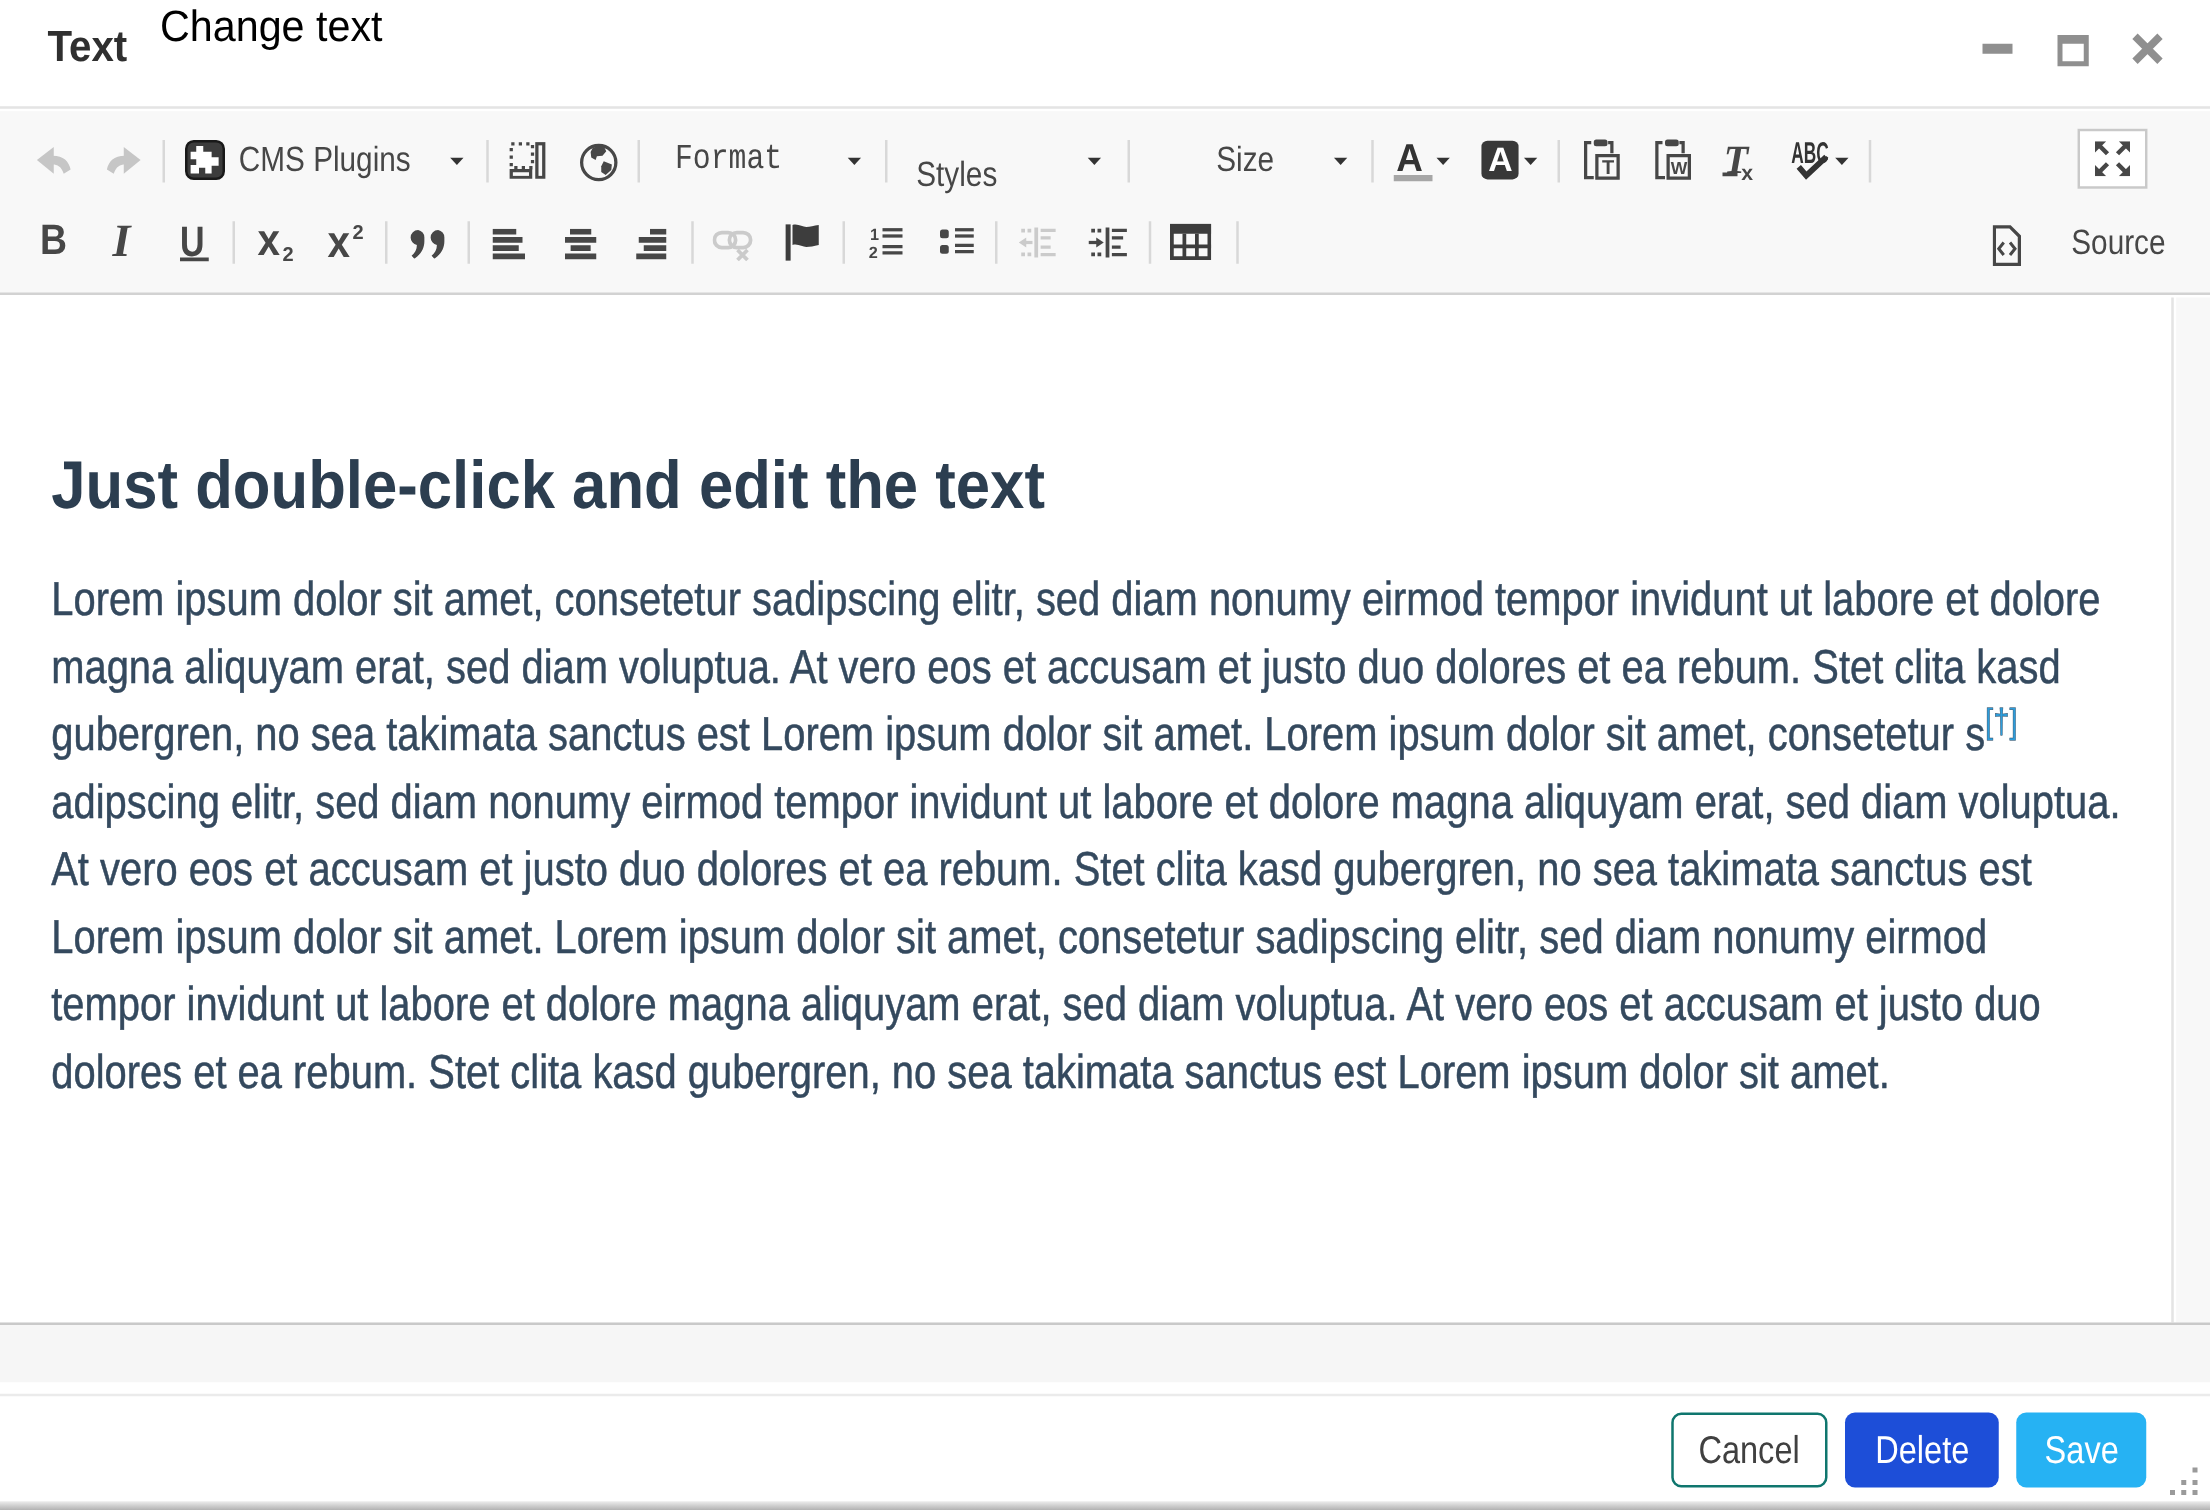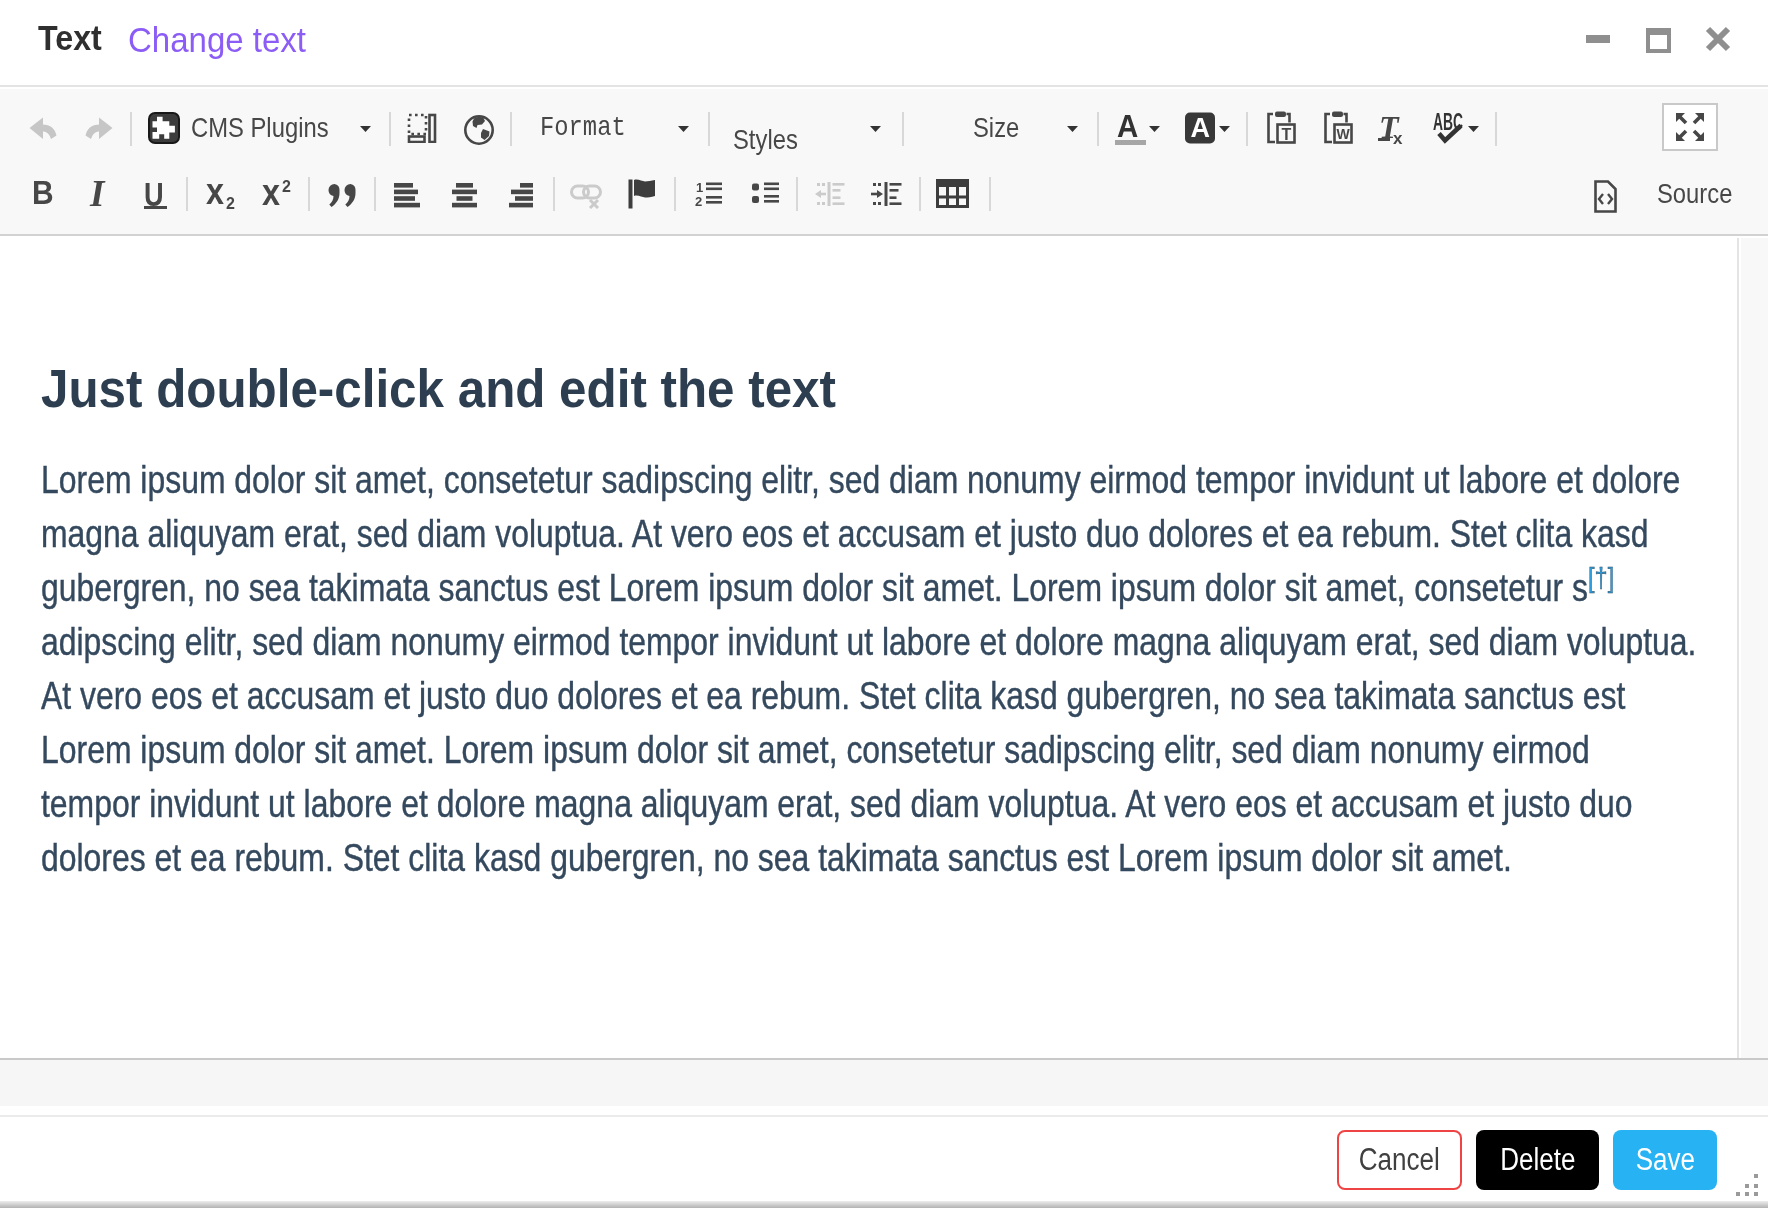--- a/index.html
+++ b/index.html
@@ -31,31 +31,31 @@
   #para sup { color:#2d9ddb; font-size:28px; line-height:0; }
   
   #botbar { position:absolute; left:0; top:1058px; width:1768px; height:48px; background:#f6f6f6;
     border-top:2px solid #c9c9c9; }
   
   #footer { position:absolute; left:0; top:1106px; width:1768px; height:95px; background:#fff; }
   #footline { position:absolute; left:0; top:1115px; width:1768px; height:2px; background:#ebebeb; }
   .btn { position:absolute; top:1130px; height:60px; border-radius:8px; font-size:31px;
     display:flex; align-items:center; justify-content:center; }
   .btn > span { display:inline-block; transform:scaleX(0.84); }
-  #b-cancel { left:1337px; width:125px; background:#fff; border:2px solid #ef4444; color:#404040; }
-  #b-delete { left:1476px; width:123px; background:#000000; color:#fff; }
+  #b-cancel { left:1337px; width:125px; background:#fff; border:2px solid #0f766e; color:#404040; }
+  #b-delete { left:1476px; width:123px; background:#1d4ed8; color:#fff; }
   #b-save   { left:1613px; width:104px; background:#26b2f3; color:#fff; }
   #bottomedge { position:absolute; left:0; top:1201px; width:1768px; height:7px;
     background:linear-gradient(#ededed,#b2b2b2); }
 </style>
 </head>
 <body>
 <div id="titlebar"></div>
 <div class="abs" style="left:38px; top:20px; font-size:35px; line-height:35px; font-weight:bold; color:#2f2f2f;"><span class="sx" style="transform:scaleX(0.92);">Text</span></div>
-<div class="abs" style="left:128px; top:22px; font-size:35px; line-height:35px; color:#8b5cf6;"><span class="sx" style="transform:scaleX(0.943);">Change text</span></div>
+<div class="abs" style="left:128px; top:4px; font-size:35px; line-height:35px; color:#000000;"><span class="sx" style="transform:scaleX(0.943);">Change text</span></div>
 
 <div class="abs" style="left:1586px; top:35px; width:24px; height:8px; background:#8f8f8f;"></div>
 <div class="abs" style="left:1646px; top:28px; width:25px; height:25px; border:4px solid #8f8f8f; border-top-width:7px;"></div>
 <svg class="abs" style="left:1704px; top:25px;" width="28" height="28" viewBox="0 0 28 28">
   <path d="M4 4 L24 24 M24 4 L4 24" stroke="#8f8f8f" stroke-width="6"></path>
 </svg>
 
 <div id="toolbar"></div>
 
 <svg class="abs" style="left:28px; top:116px;" width="30" height="24" viewBox="0 0 30 24">

